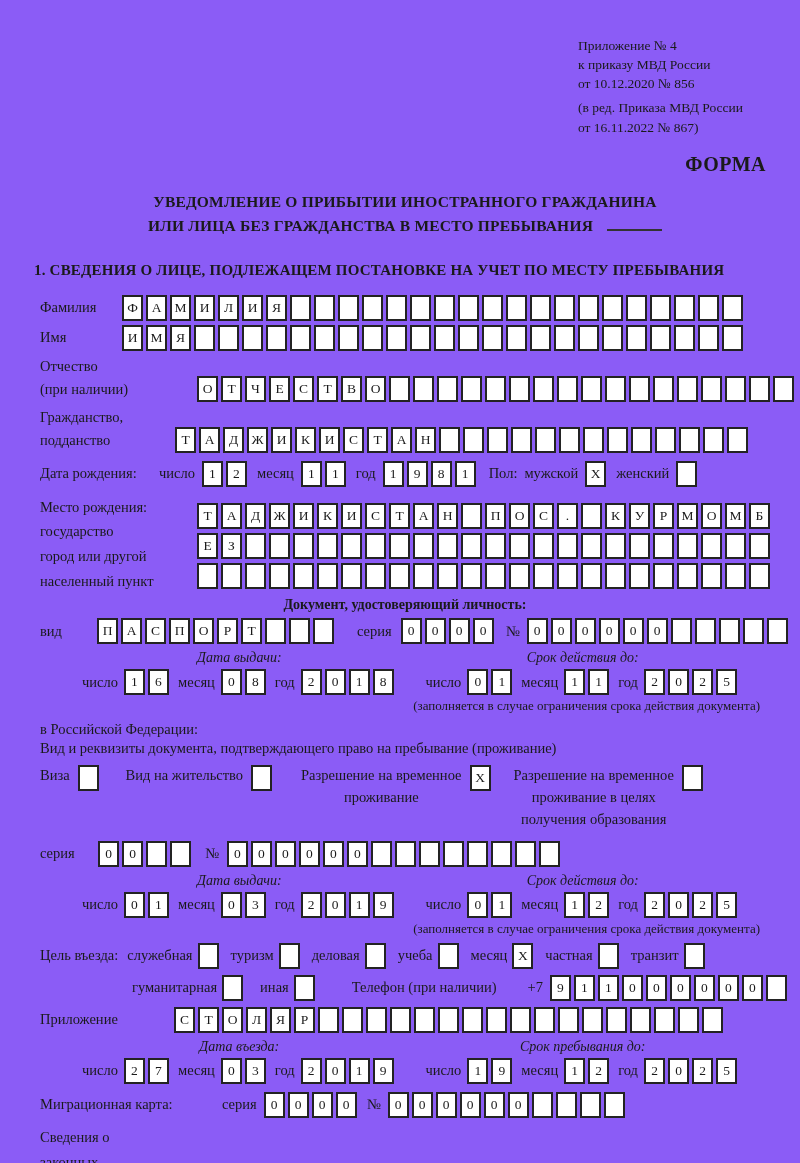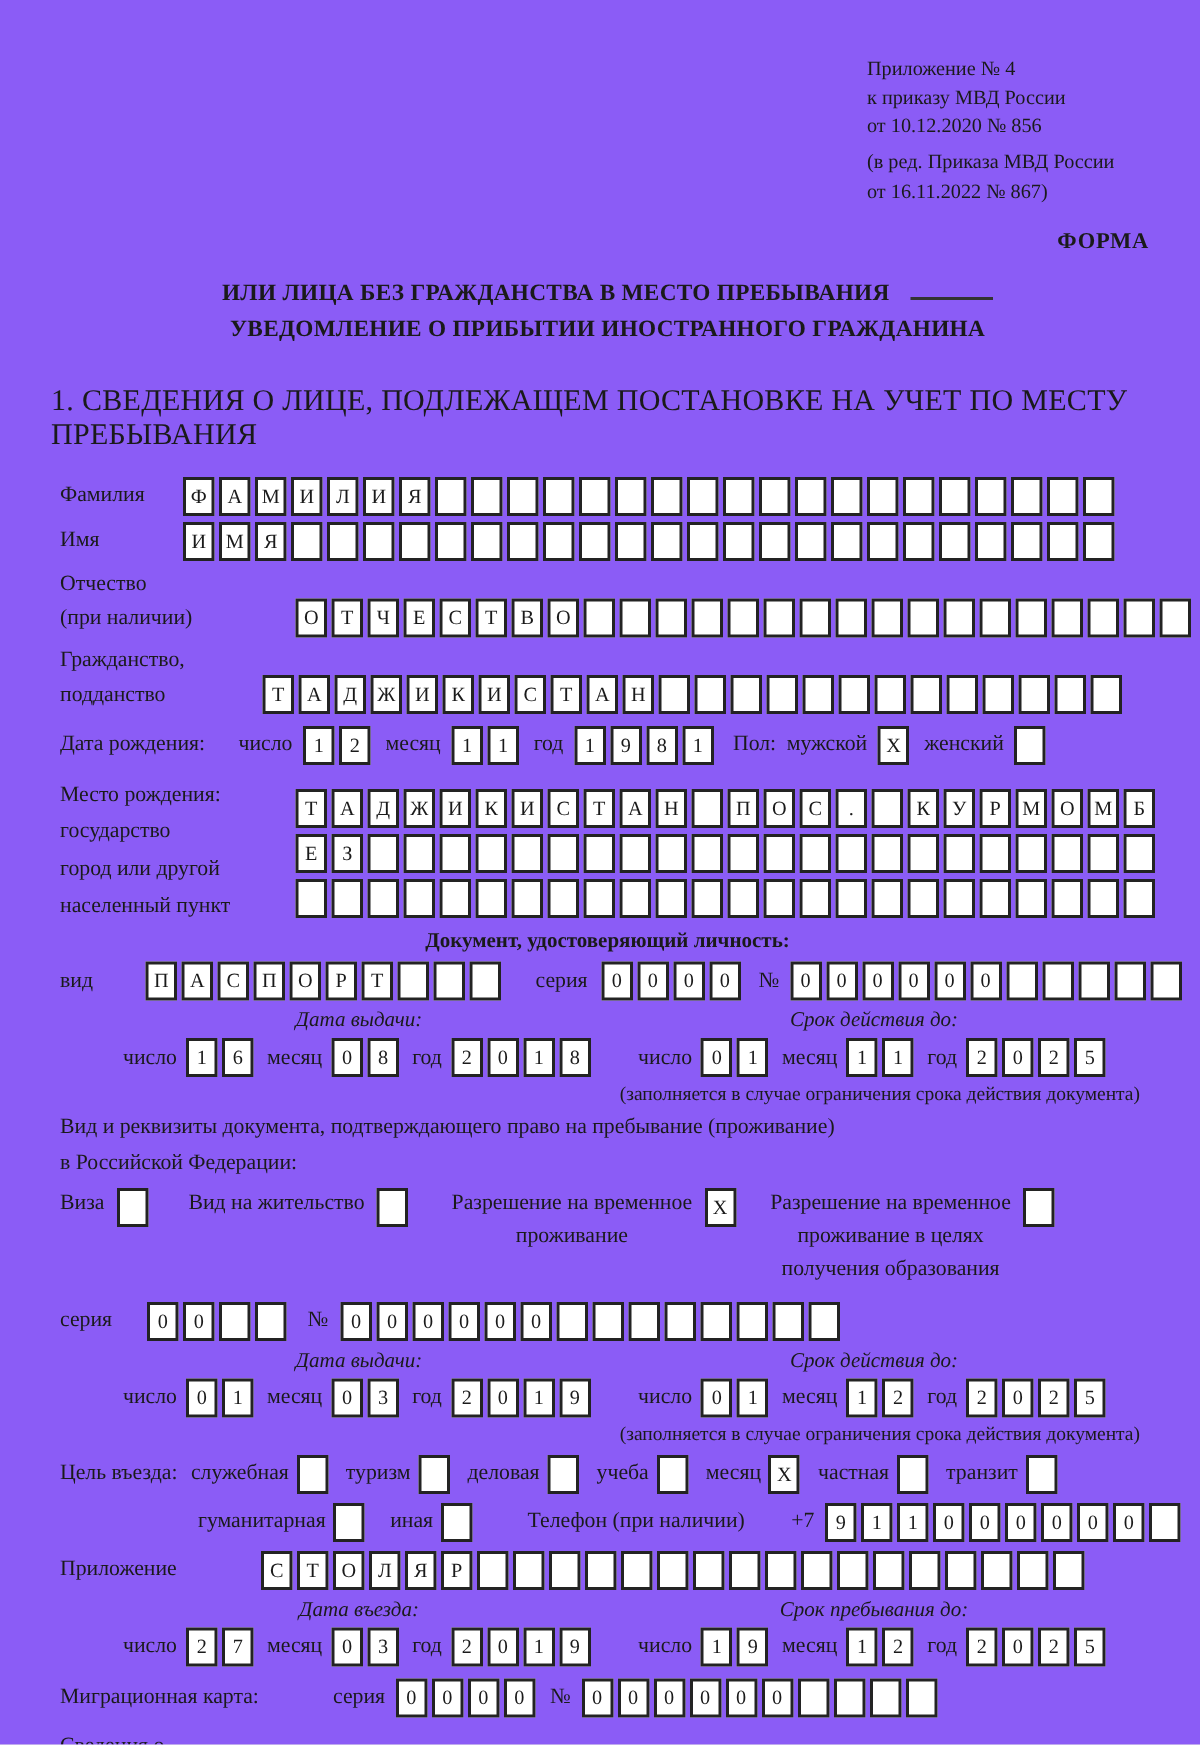--- a/index.html
+++ b/index.html
@@ -5,24 +5,24 @@
   html,body{margin:0;padding:0;background:#e8e8e8;}
   .page{
     position:relative;width:800px;height:1163px;margin:0 auto;
     background:#8b5cf6;color:#1a1a1a;box-sizing:border-box;
     padding:36px 30px 0 40px;overflow:hidden;
     font-family:"Liberation Serif","DejaVu Serif",serif;
     font-size:14.5px;
   }
   .refblock{margin-left:auto;width:192px;font-size:13.5px;line-height:1.42;}
   .ref2{margin-top:5px;}
-  .forma{text-align:right;font-weight:bold;font-size:15px;margin:16px 4px 0 0;letter-spacing:.5px;}
+  .forma{text-align:right;font-weight:bold;font-size:20px;margin:16px 4px 0 0;letter-spacing:.5px;}
   .title{text-align:center;font-weight:bold;font-size:15.5px;line-height:1.55;margin-top:14px;letter-spacing:.2px;}
   .blank{display:inline-block;width:55px;border-bottom:2px solid #333;margin-left:14px;vertical-align:baseline;}
-  .sec{font-weight:normal;font-size:20px;margin:24px 0 16px -6px;letter-spacing:.2px;}
+  .sec{font-weight:bold;font-size:15px;margin:24px 0 16px -6px;letter-spacing:.2px;}
   .row{display:flex;align-items:center;margin-bottom:4px;}
   .rowtop{display:flex;align-items:flex-end;margin-bottom:4px;}
   .lbl{flex:none;}
   .slbl{flex:none;margin:0 7px;}
   .pre{white-space:pre-line;}
   .cells{display:inline-flex;flex:none;}
   .cell{
     display:inline-flex;flex:none;align-items:center;justify-content:center;
     width:21px;height:26px;box-sizing:border-box;border:2px solid #232323;
     margin-right:3px;font-size:13.5px;background:#fff;
@@ -49,22 +49,22 @@
   <div class="refblock">
     <div>Приложение № 4</div>
     <div>к приказу МВД России</div>
     <div>от 10.12.2020 № 856</div>
     <div class="ref2">(в ред. Приказа МВД России</div>
     <div>от 16.11.2022 № 867)</div>
   </div>
   <div class="forma">ФОРМА</div>
 
   <div class="title">
+    <div>УВЕДОМЛЕНИЕ О ПРИБЫТИИ ИНОСТРАННОГО ГРАЖДАНИНА</div>
     <div><span>ИЛИ ЛИЦА БЕЗ ГРАЖДАНСТВА В МЕСТО ПРЕБЫВАНИЯ</span><span class="blank"></span></div>
-    <div>УВЕДОМЛЕНИЕ О ПРИБЫТИИ ИНОСТРАННОГО ГРАЖДАНИНА</div>
   </div>
 
   <div class="sec">1. СВЕДЕНИЯ О ЛИЦЕ, ПОДЛЕЖАЩЕМ ПОСТАНОВКЕ НА УЧЕТ ПО МЕСТУ ПРЕБЫВАНИЯ</div>
 
   <div class="row">
     <span class="lbl" style="width:82px">Фамилия</span>
     <span class="cells">
         <span class="cell">Ф</span>
         <span class="cell">А</span>
         <span class="cell">М</span>
@@ -385,22 +385,22 @@
             <span class="cell">2</span>
             <span class="cell">0</span>
             <span class="cell">2</span>
             <span class="cell">5</span>
           </span>
       </div>
     </div>
   </div>
   <div class="note right">(заполняется в случае ограничения срока действия документа)</div>
 
+  <div style="margin-top:7px">в Российской Федерации:</div>
   <div style="margin-top:2px">Вид и реквизиты документа, подтверждающего право на пребывание (проживание)</div>
-  <div style="margin-top:7px">в Российской Федерации:</div>
 
   <div class="cbrow">
     <div class="cbitem">
       <span class="cbl">Виза</span>
       <span class="cells">
           <span class="cell"></span>
         </span>
     </div>
     <div class="cbitem" style="margin-left:24px">
       <span class="cbl">Вид на жительство</span>

